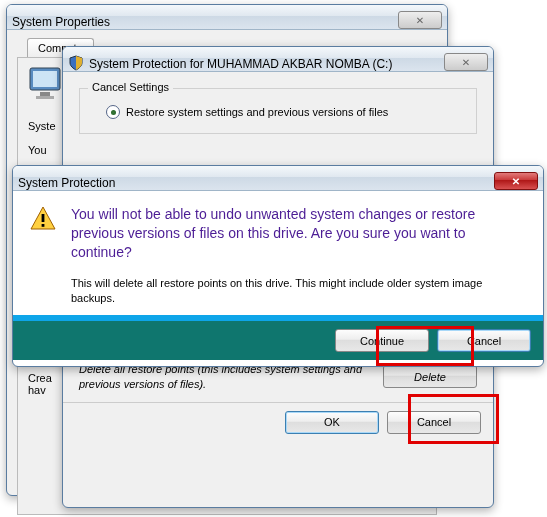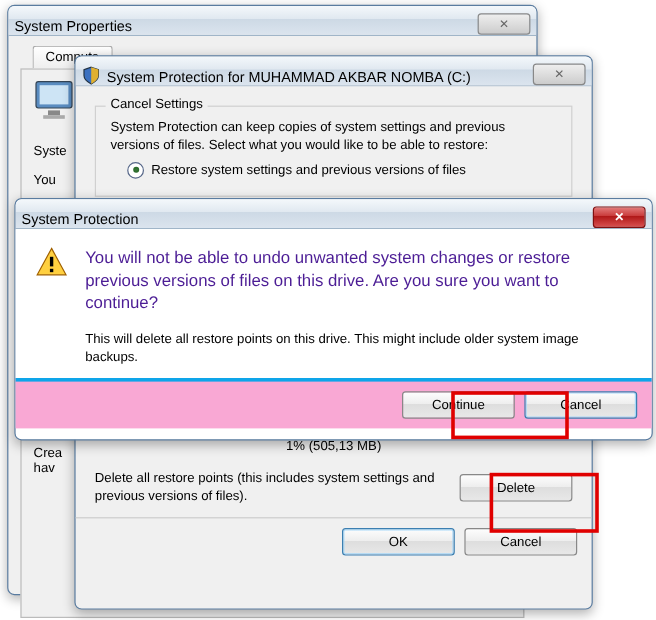--- a/index.html
+++ b/index.html
@@ -190,32 +190,31 @@
           <path d="M8 1 L14 3 V8 C14 12 8 15 8 15 C8 15 2 12 2 8 V3 Z" fill="#3a70c0" stroke="#234"></path>
           <path d="M8 1 L14 3 V8 C14 12 8 15 8 15 Z" fill="#e0b030"></path>
         </svg>
     </span>
     <span class="title-text">System Protection for MUHAMMAD AKBAR NOMBA (C:)</span>
     <span class="closebtn">✕</span>
   </div>
   <div class="content" style="padding:10px 16px;">
     <div class="groupbox">
       <div class="groupbox-title">Cancel Settings</div>
-      <div style="font-size:11px; line-height:1.35;">System Protection can keep copies of system settings and previous versions of files. Select what you would like to be able to restore:</div>
       <div class="radio-row">
         <span class="radio-dot sel"></span>
         <span>Restore system settings and previous versions of files</span>
       </div>
     </div>
 
     <div style="height:196px;"></div>
 
     <div style="text-align:center; font-size:11px;">1% (505,13 MB)</div>
 
-    <div style="display:flex; align-items:center; gap:16px; margin-top:14px;">
+    <div style="display:flex; align-items:center; gap:16px; margin-top:14px;font-style:italic;">
       <div style="flex:1; font-size:11px; line-height:1.35;">Delete all restore points (this includes system settings and previous versions of files).</div>
       <div class="btn">Delete</div>
     </div>
   </div>
 
   <div style="border-top:1px solid #ccc;">
     <div class="row-btns">
       <div class="btn default">OK</div>
       <div class="btn">Cancel</div>
     </div>
@@ -233,21 +232,21 @@
           <path d="M14 2 L26 24 H2 Z" fill="#ffd040" stroke="#a06000" stroke-width="1"></path>
           <rect x="12.6" y="9" width="2.8" height="8" fill="#000"></rect>
           <rect x="12.6" y="19" width="2.8" height="2.8" fill="#000"></rect>
         </svg>
     </div>
     <div style="flex:1;">
       <div class="warn-text" style="line-height:1.35;">You will not be able to undo unwanted system changes or restore previous versions of files on this drive. Are you sure you want to continue?</div>
       <div style="margin-top:14px; font-size:11px; color:#000; line-height:1.35;">This will delete all restore points on this drive. This might include older system image backups.</div>
     </div>
   </div>
-  <div style="background:#f9a8d4; border-top:3px solid #0ea5e9;">
+  <div style="background:#0f766e; border-top:6px solid #0ea5e9;">
     <div class="row-btns">
       <div class="btn">Continue</div>
       <div class="btn default">Cancel</div>
     </div>
   </div>
 </div>
 
 <div class="hl" style="left:376px; top:326px; width:92px; height:34px;"></div>
 <div class="hl" style="left:408px; top:394px; width:85px; height:44px;"></div>
 

